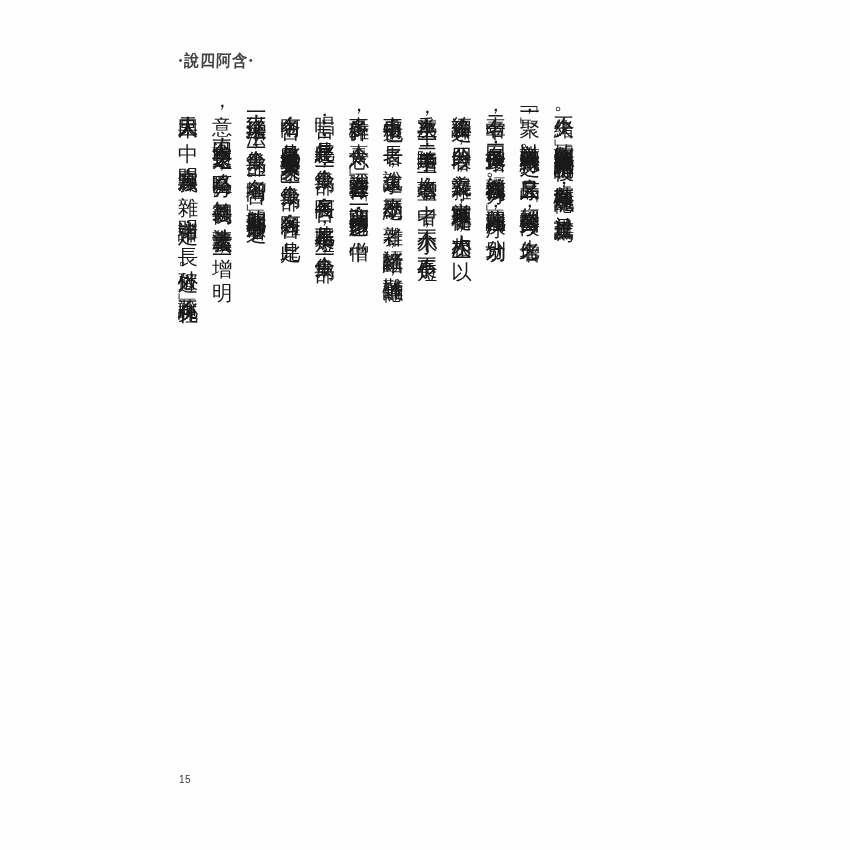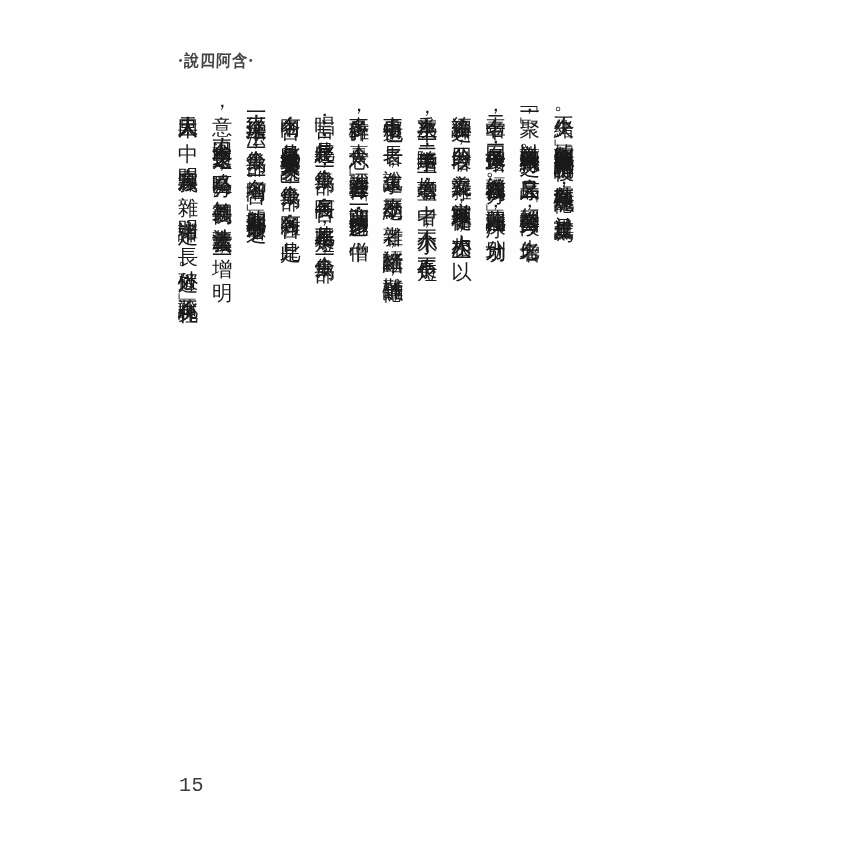--- a/index.html
+++ b/index.html
@@ -65,22 +65,22 @@
     white-space: nowrap;
     font-weight: 500;
     flex: 0 0 auto;
   }
 
   
   #page-number {
     position: absolute;
     left: 179px;
     top: 774px;
-    font-family: Liberation Mono, monospace;
-    font-size: 20px;
+    font-family: Liberation Sans, sans-serif;
+    font-size: 10px;
     color: #3a3a3a;
     letter-spacing: .5px;
   }
 </style>
 </head>
 <body>
 
 <div id="page">
 
   <div id="running-header">·說四阿含·</div>

